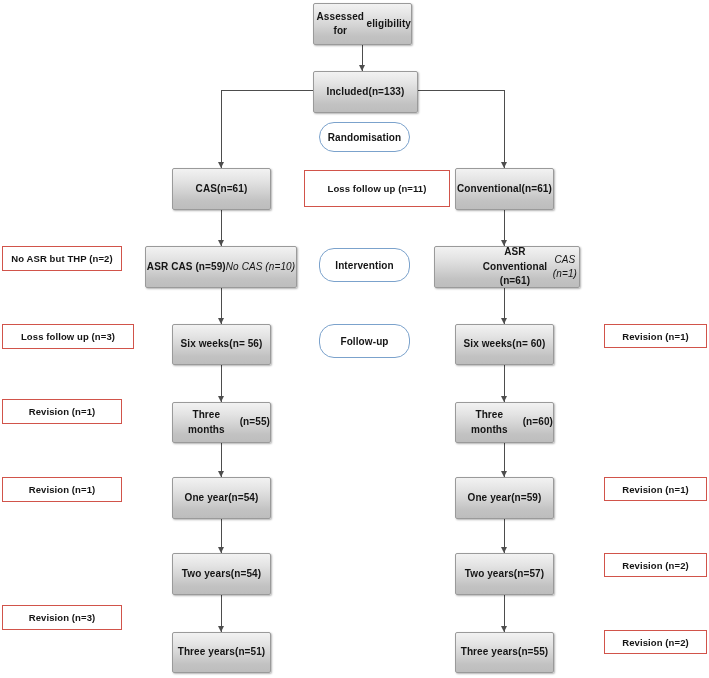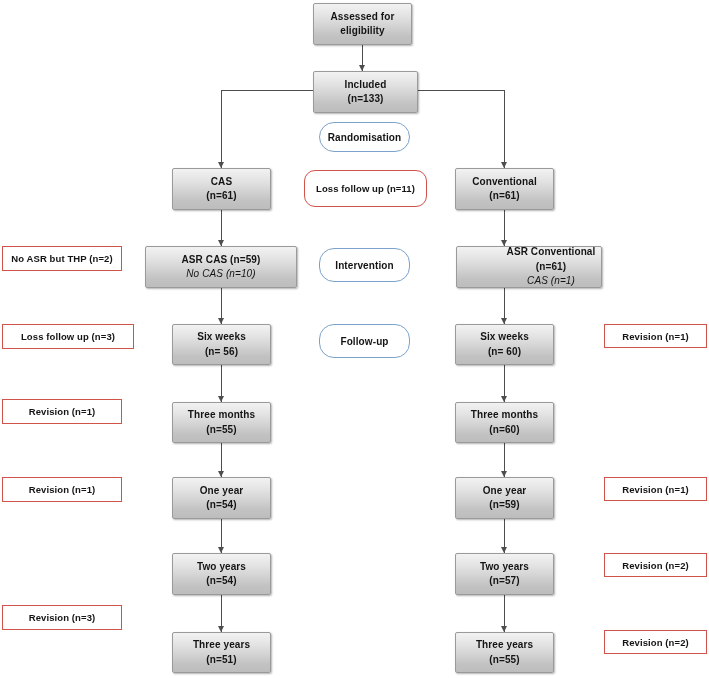--- a/index.html
+++ b/index.html
@@ -25,21 +25,20 @@
     border: 1px solid #9a9a9a;
     border-radius: 2px;
     background: linear-gradient(to bottom,
                 #f2f2f2 0%,
                 #e4e4e4 28%,
                 #d3d3d3 55%,
                 #c2c2c2 80%,
                 #bdbdbd 100%);
     box-shadow: 1px 1px 2px rgba(0,0,0,0.30);
     display: flex;
-    flex-direction: column;
     align-items: center;
     justify-content: center;
     text-align: center;
     color: #141414;
     font-size: 10px;
     font-weight: bold;
     line-height: 1.45;
     letter-spacing: 0.1px;
   }
   .gbox .l2i { font-weight: normal; font-style: italic; }
@@ -163,21 +162,21 @@
   </div>
 
   <div class="bbox" style="left:319px; top:248px; width:91px; height:34px;">
     <span>Intervention</span>
   </div>
 
   <div class="bbox" style="left:319px; top:324px; width:91px; height:34px;">
     <span>Follow-up</span>
   </div>
 
-  <div class="rbox" style="left:304px; top:170px; width:123px; height:37px;border-radius:11px;">
+  <div class="rbox" style="left:304px; top:170px; width:146px; height:37px;">
     <span>Loss follow up (n=11)</span>
   </div>
 
   <div class="gbox" style="left:172px; top:168px; width:99px; height:42px;">
     <span>CAS</span>
     <span>(n=61)</span>
   </div>
 
   <div class="gbox" style="left:145px; top:246px; width:152px; height:42px;text-align:right;">
     <span>ASR CAS (n=59)</span>
@@ -207,21 +206,21 @@
   <div class="gbox" style="left:172px; top:632px; width:99px; height:41px;">
     <span>Three years</span>
     <span>(n=51)</span>
   </div>
 
   <div class="gbox" style="left:455px; top:168px; width:99px; height:42px;">
     <span>Conventional</span>
     <span>(n=61)</span>
   </div>
 
-  <div class="gbox" style="left:456px; top:246px; width:146px; height:42px;padding-left:44px;">
+  <div class="gbox" style="left:434px; top:246px; width:146px; height:42px;padding-left:44px;">
     <span>ASR Conventional (n=61)</span>
     <span class="l2i">CAS (n=1)</span>
   </div>
 
   <div class="gbox" style="left:455px; top:324px; width:99px; height:41px;">
     <span>Six weeks</span>
     <span>(n= 60)</span>
   </div>
 
   <div class="gbox" style="left:455px; top:402px; width:99px; height:41px;">

